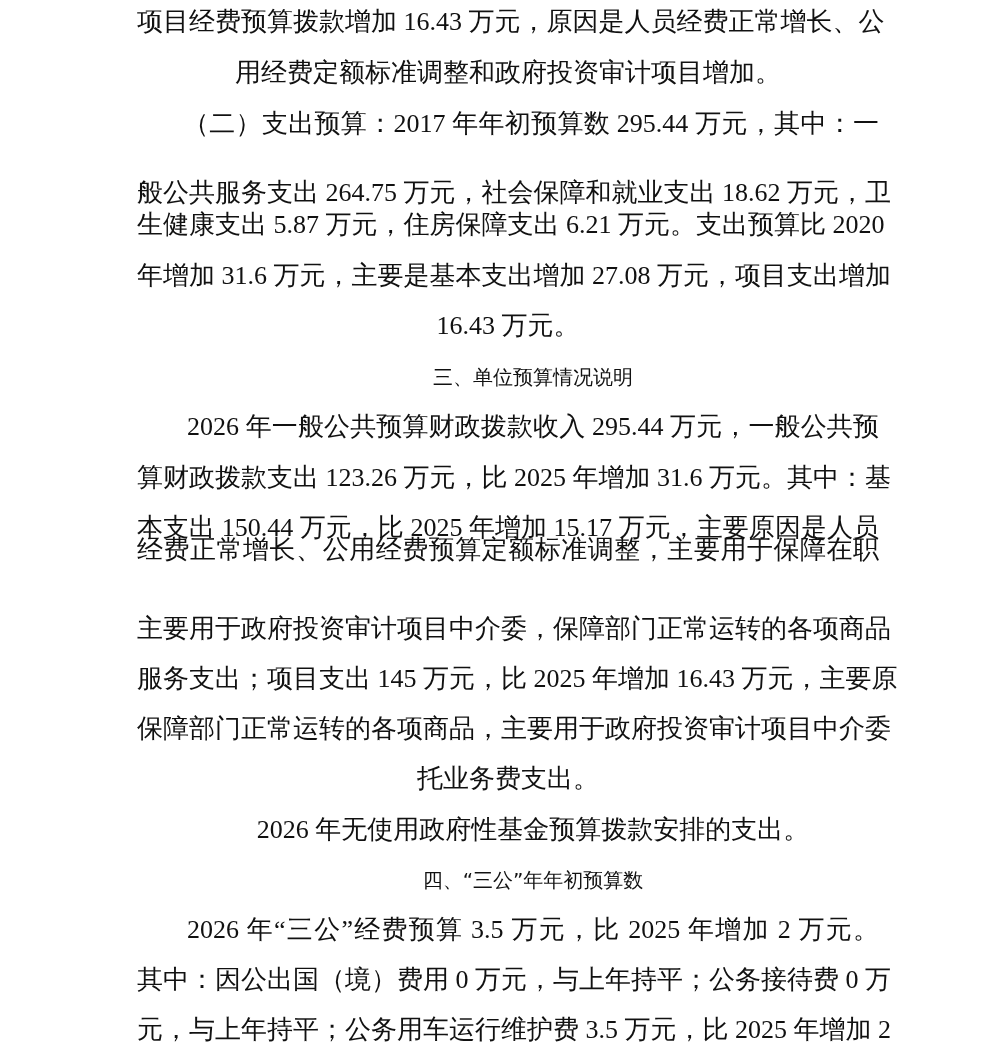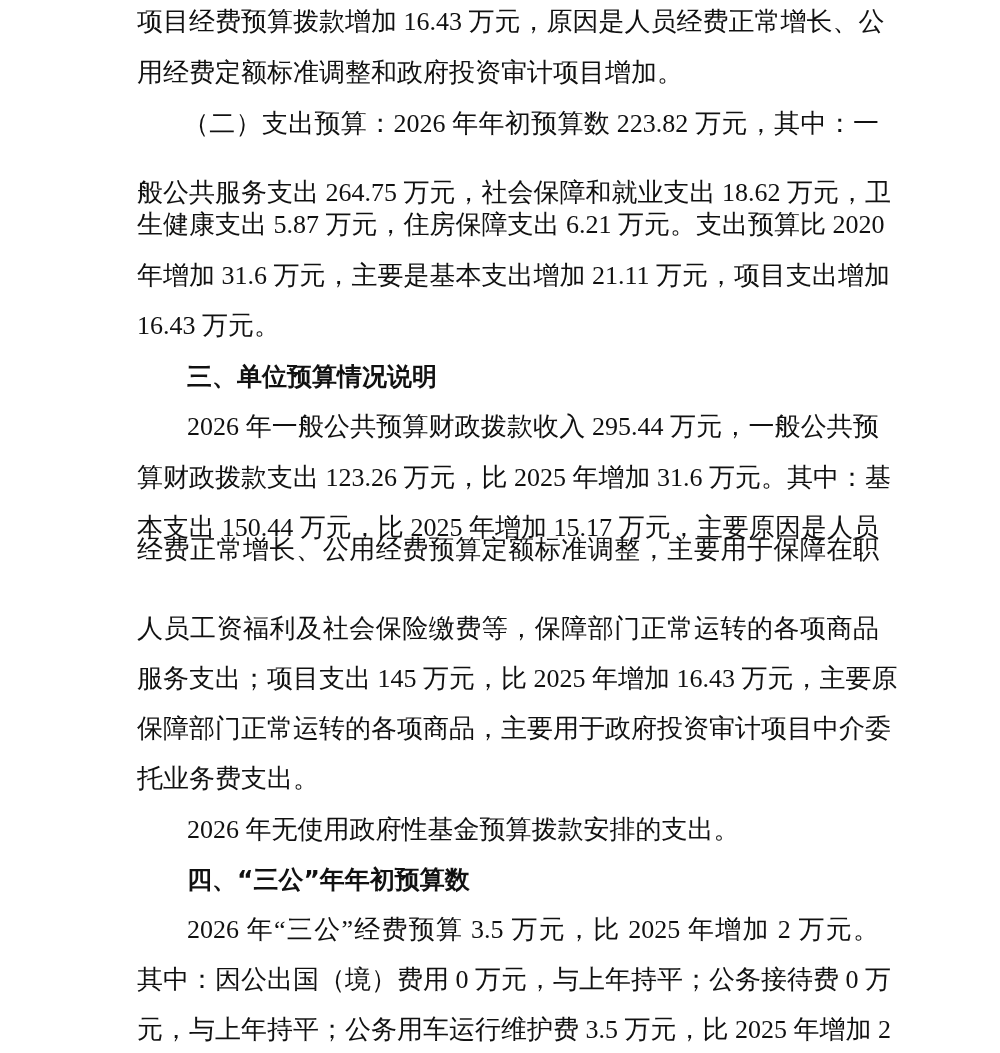--- a/index.html
+++ b/index.html
@@ -3,42 +3,43 @@
   <meta charset="utf-8">
   <style>
     html, body { margin: 0; padding: 0; background: #ffffff; }
     body { width: 1000px; height: 1053px; overflow: hidden; position: relative; }
     .page { position: absolute; left: 137px; top: 0; width: 742px; }
     .line {
       position: absolute; left: 0; height: 50px; line-height: 50px;
       font-family: "Liberation Serif", "DejaVu Serif", serif;
       font-size: 26px; color: #111111; white-space: nowrap;
       width: 742px;
+      text-align: center;
     }
     .line.just { text-align: justify; text-align-last: justify; }
     .line.indent { left: 50px; width: 692px; }
-    .line.heading { font-family: "DejaVu Sans", "Liberation Sans", sans-serif; font-weight: bold; font-size: 25px; }
+    .line.heading { font-family: "DejaVu Sans", "Liberation Sans", sans-serif; font-weight: normal; font-size: 20px; }
   </style>
 </head>
 <body>
 
 <div class="page">
   <div class="line just" style="top:-3px">项目经费预算拨款增加 16.43 万元，原因是人员经费正常增长、公</div>
   <div class="line" style="top:48px">用经费定额标准调整和政府投资审计项目增加。</div>
-  <div class="line indent just" style="top:99px; left:46px; width:696px">（二）支出预算：2026 年年初预算数 223.82 万元，其中：一</div>
+  <div class="line indent just" style="top:99px; left:46px; width:696px">（二）支出预算：2017 年年初预算数 295.44 万元，其中：一</div>
   <div class="line just" style="top:168px">般公共服务支出 264.75 万元，社会保障和就业支出 18.62 万元，卫</div>
   <div class="line just" style="top:200px">生健康支出 5.87 万元，住房保障支出 6.21 万元。支出预算比 2020</div>
-  <div class="line just" style="top:251px">年增加 31.6 万元，主要是基本支出增加 21.11 万元，项目支出增加</div>
+  <div class="line just" style="top:251px">年增加 31.6 万元，主要是基本支出增加 27.08 万元，项目支出增加</div>
   <div class="line" style="top:301px">16.43 万元。</div>
   <div class="line indent heading" style="top:352px">三、单位预算情况说明</div>
   <div class="line indent just" style="top:402px">2026 年一般公共预算财政拨款收入 295.44 万元，一般公共预</div>
   <div class="line just" style="top:453px">算财政拨款支出 123.26 万元，比 2025 年增加 31.6 万元。其中：基</div>
   <div class="line just" style="top:503px">本支出 150.44 万元，比 2025 年增加 15.17 万元，主要原因是人员</div>
   <div class="line just" style="top:525px">经费正常增长、公用经费预算定额标准调整，主要用于保障在职</div>
-  <div class="line just" style="top:604px">人员工资福利及社会保险缴费等，保障部门正常运转的各项商品</div>
+  <div class="line just" style="top:604px">主要用于政府投资审计项目中介委，保障部门正常运转的各项商品</div>
   <div class="line just" style="top:654px">服务支出；项目支出 145 万元，比 2025 年增加 16.43 万元，主要原</div>
   <div class="line just" style="top:704px">保障部门正常运转的各项商品，主要用于政府投资审计项目中介委</div>
   <div class="line" style="top:754px">托业务费支出。</div>
   <div class="line indent" style="top:805px">2026 年无使用政府性基金预算拨款安排的支出。</div>
   <div class="line indent heading" style="top:855px">四、“三公”年年初预算数</div>
   <div class="line indent just" style="top:905px">2026 年“三公”经费预算 3.5 万元，比 2025 年增加 2 万元。</div>
   <div class="line just" style="top:955px">其中：因公出国（境）费用 0 万元，与上年持平；公务接待费 0 万</div>
   <div class="line just" style="top:1005px">元，与上年持平；公务用车运行维护费 3.5 万元，比 2025 年增加 2</div>
 </div>
 

